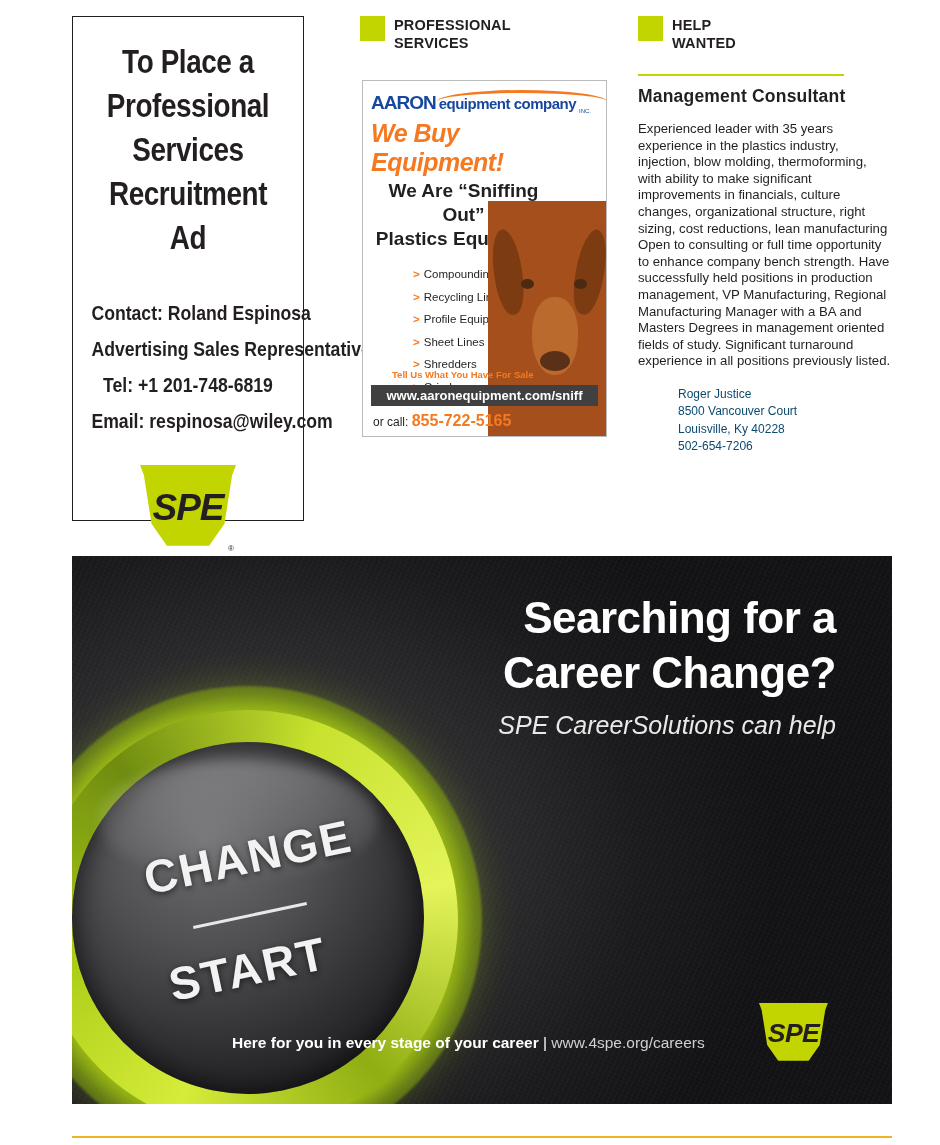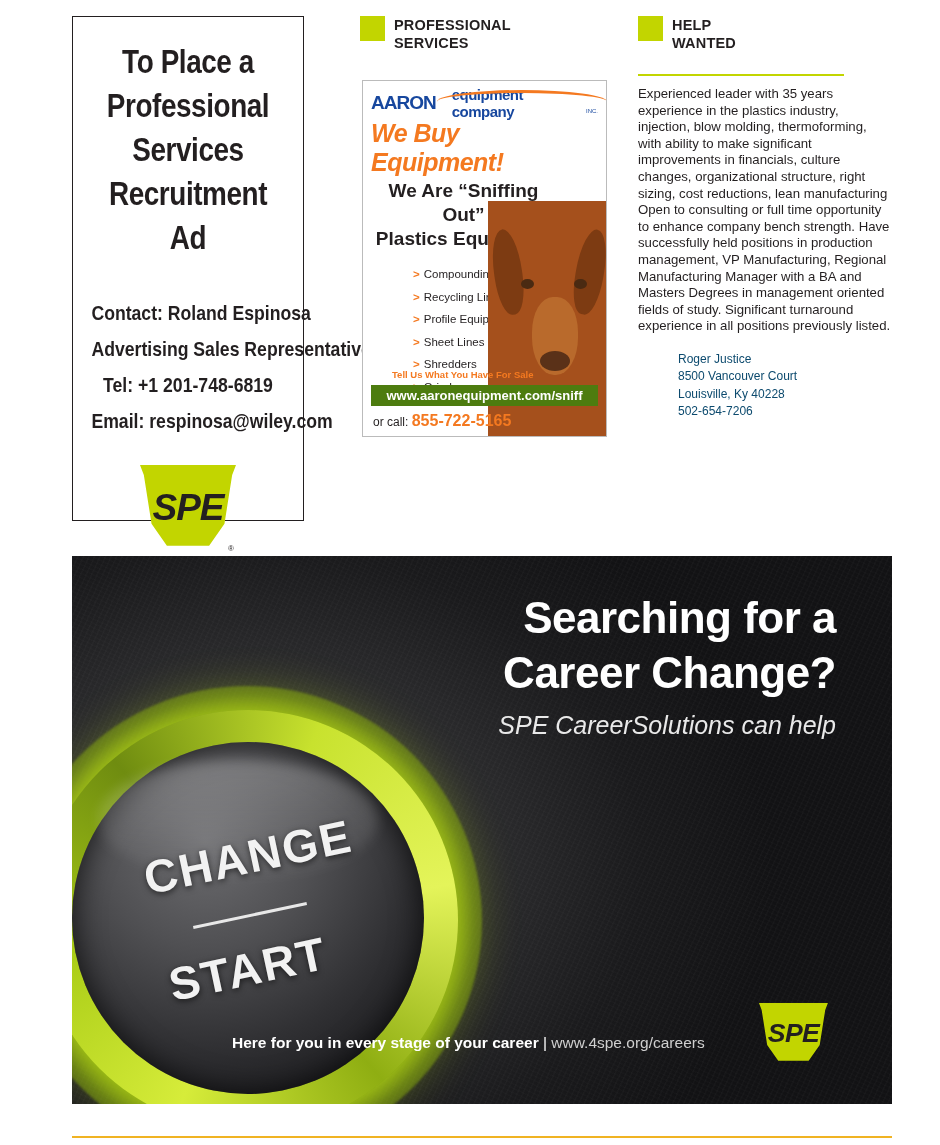--- a/index.html
+++ b/index.html
@@ -118,21 +118,21 @@
     background: #ffffff;
     box-sizing: border-box;
     overflow: hidden;
   }
   .aaron-logo {
     position: relative;
     height: 28px;
     margin: 8px 8px 0 8px;
     display: flex;
     align-items: center;
-    gap: 16px;
+    gap: 3px;
   }
   .aaron-logo .aar {
     font-family: "Liberation Sans", sans-serif;
     font-weight: bold;
     font-size: 19px;
     color: #17479e;
     letter-spacing: -1px;
   }
   .aaron-logo .eqc {
     font-family: "Liberation Sans", sans-serif;
@@ -197,21 +197,21 @@
     font-size: 9.5px;
     color: #f47920;
     margin-left: 19px;
   }
   .aaron-url {
     position: absolute;
     left: 8px;
     right: 8px;
     bottom: 30px;
     height: 21px;
-    background: #4d7c0f;
+    background: #404040;
     color: #ffffff;
     font-family: "Liberation Sans", sans-serif;
     font-weight: bold;
     font-size: 13px;
     text-align: center;
     line-height: 21px;
   }
   .aaron-call {
     position: absolute;
     left: 10px;
@@ -516,20 +516,21 @@
   <div class="aaron-tell">Tell Us What You Have For Sale</div>
   <div class="aaron-url">www.aaronequipment.com/sniff</div>
   <div class="aaron-call">
     <span>or call:</span>
     <b>855-722-5165</b>
   </div>
 </div>
 
 <div class="help-col">
   <div class="help-rule"></div>
+  <div class="help-title">Management  Consultant</div>
   <div class="help-body">Experienced leader with 35 years experience in the plastics industry, injection, blow molding, thermoforming,  with ability to make significant improvements in financials, culture changes, organizational structure, right sizing, cost reductions, lean manufacturing   Open to consulting or full time opportunity to enhance company  bench strength.  Have successfully held positions  in production management, VP Manufacturing, Regional Manufacturing Manager with a BA and Masters Degrees in management oriented fields of study. Significant turnaround experience in all positions previously listed.</div>
   <div class="help-sign">
     <div>Roger Justice</div>
     <div>8500 Vancouver Court</div>
     <div>Louisville, Ky 40228</div>
     <div>502-654-7206</div>
   </div>
 </div>
 
 <div class="career">

